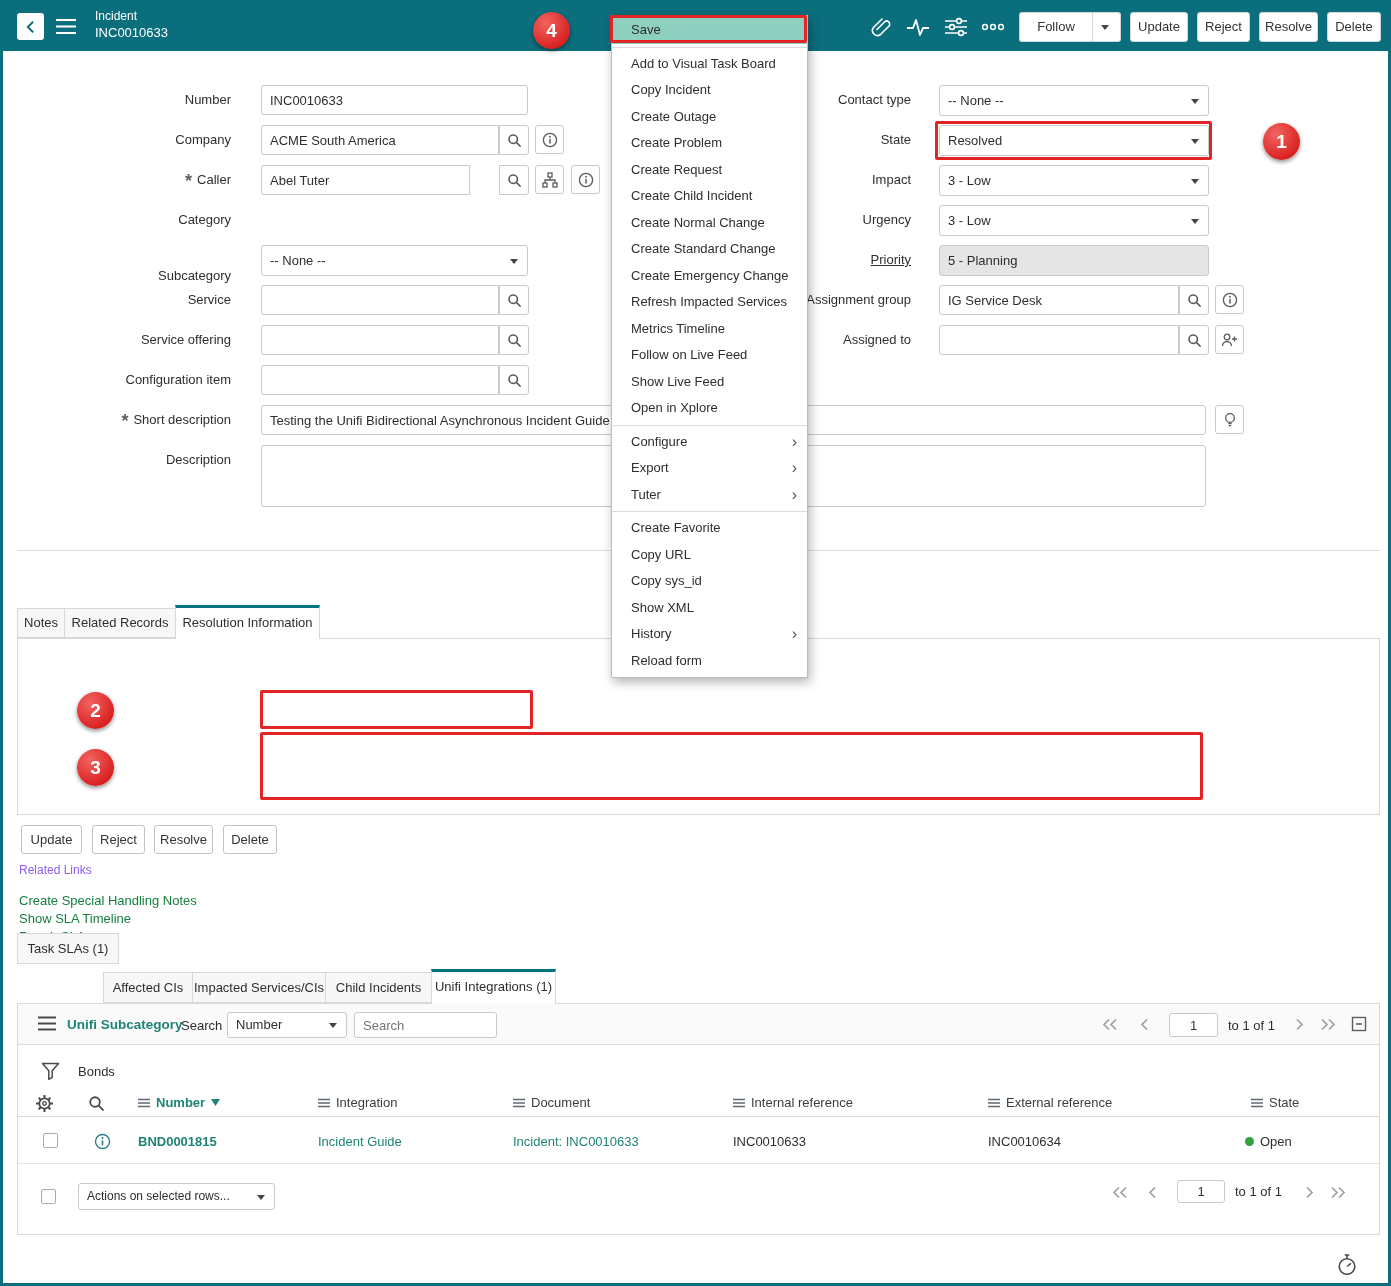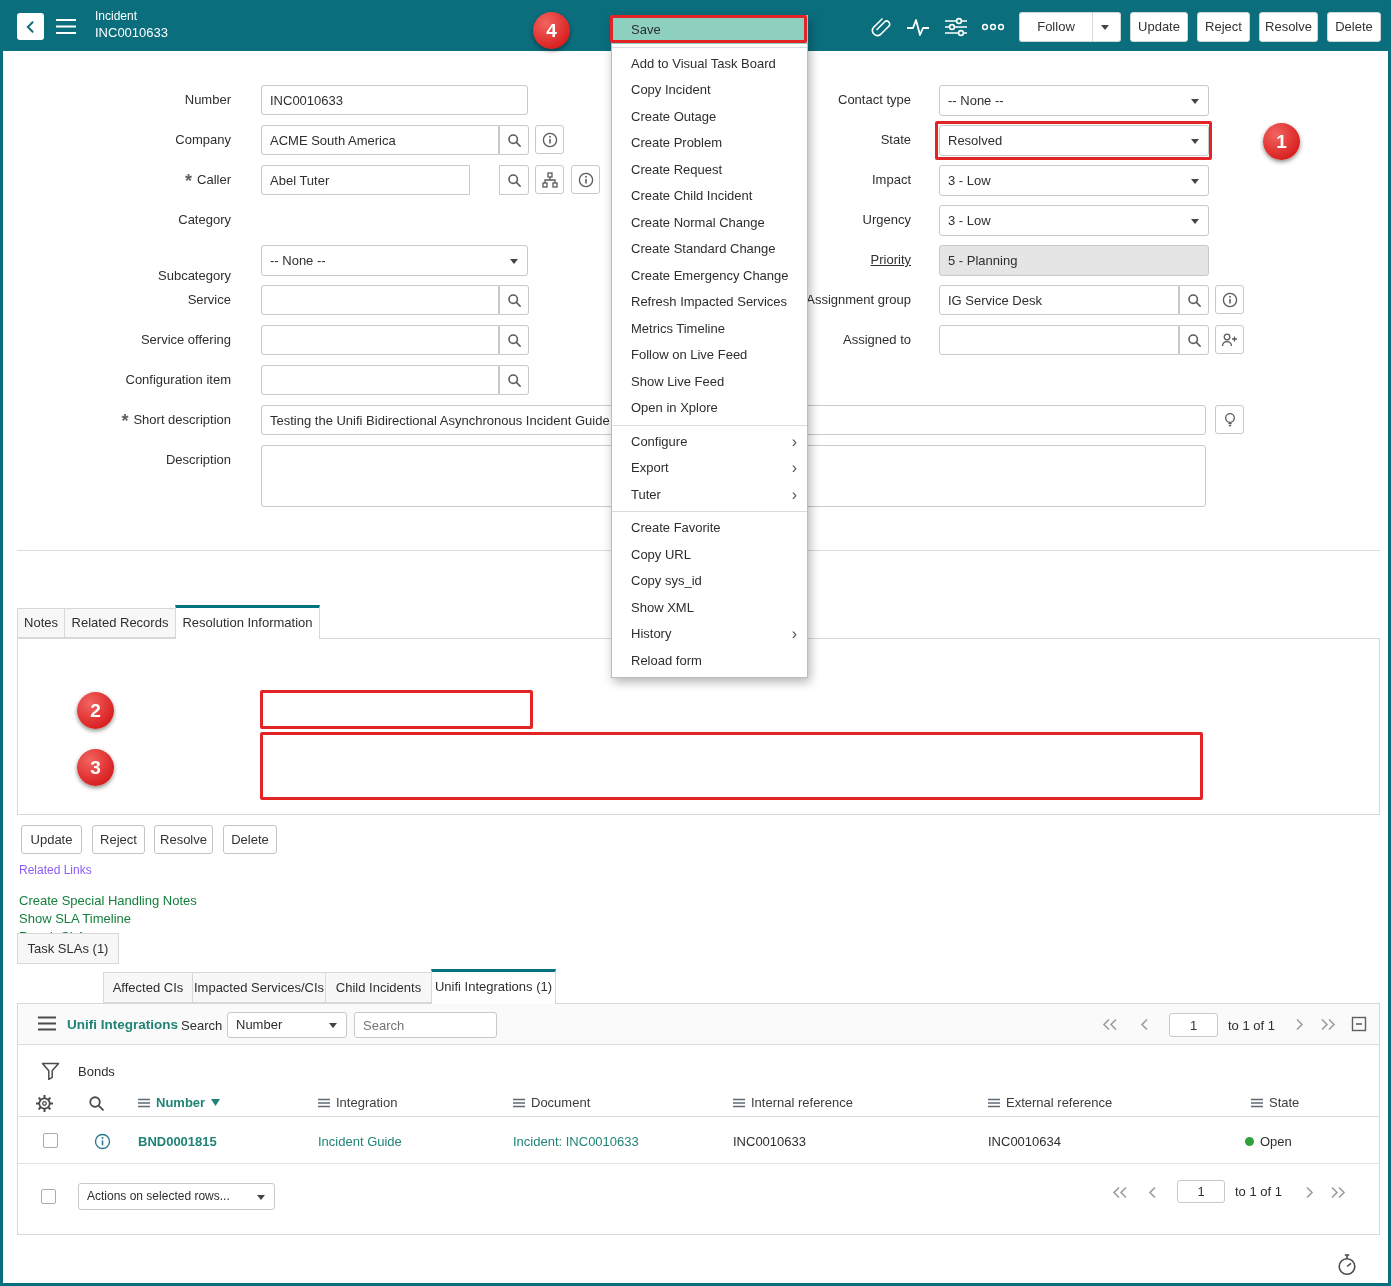--- a/index.html
+++ b/index.html
@@ -387,21 +387,21 @@
   <div class="tab" style="left:189px;top:969px;width:134px;height:31px;line-height:29px">Impacted Services/CIs</div>
   <div class="tab" style="left:322px;top:969px;width:107px;height:31px;line-height:29px">Child Incidents</div>
   <div class="tab active" style="left:428px;top:966px;width:125px;height:35px;line-height:30px">Unifi Integrations (1)</div>
 
   <div class="panel" style="left:14px;top:1000px;width:1363px;height:232px"></div>
   <div class="list-hdrbar"></div>
 
   <svg style="position:absolute;left:34px;top:1013px;z-index:2" width="20" height="15" viewBox="0 0 20 15">
     <path d="M1 1.5h18M1 7.5h18M1 13.5h18" stroke="#4a4a4a" stroke-width="1.8"></path>
   </svg>
-  <div class="list-title" style="left:64px;top:1014px;z-index:2">Unifi Integrations</div>
+  <div class="list-title" style="left:64px;top:1014px;z-index:2">Unifi Subcategory</div>
   <div class="ltxt" style="left:178px;top:1015px;z-index:2">Search</div>
   <div class="sel" style="left:224px;top:1009px;width:120px;height:26px;line-height:24px;z-index:2">
     <span>Number</span>
     <span class="caret"></span>
   </div>
   <input class="inp" style="left: 351px; top: 1009px; width: 143px; height: 26px; z-index: 2;" placeholder="Search">
 
   <svg class="pgi" style="left:1098px;top:1014px;z-index:2" width="18" height="15" viewBox="0 0 18 14">
       <path d="M8 2 3 7l5 5M15 2l-5 5 5 5" stroke="#9f9f9f" stroke-width="1.7" fill="none"></path>
     </svg>

